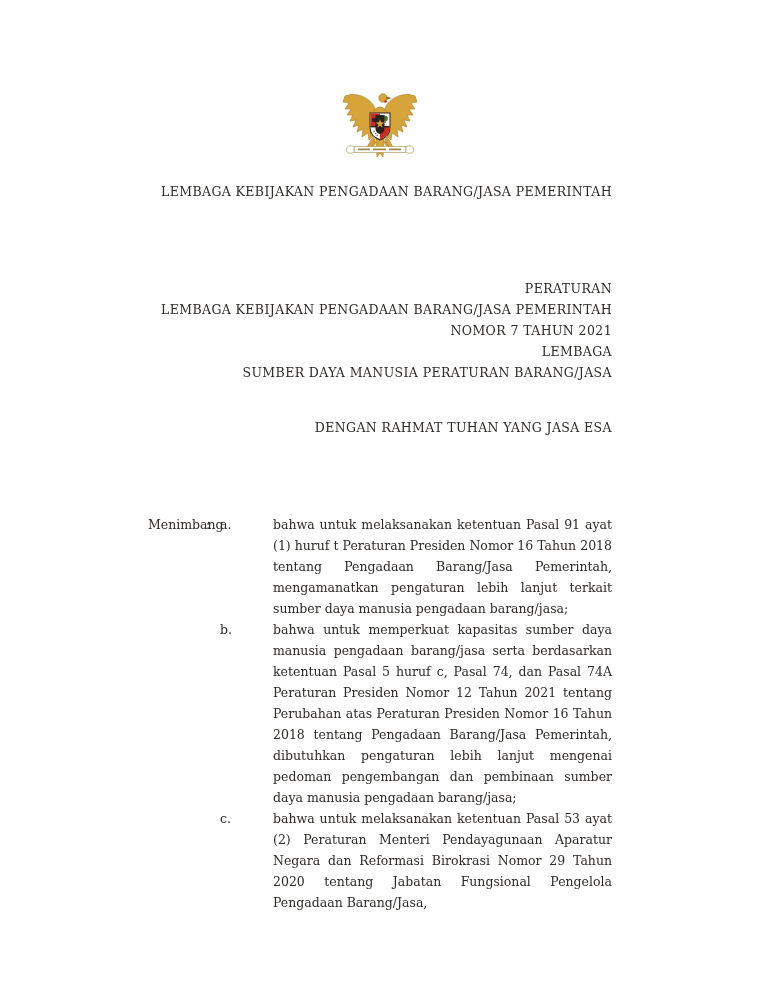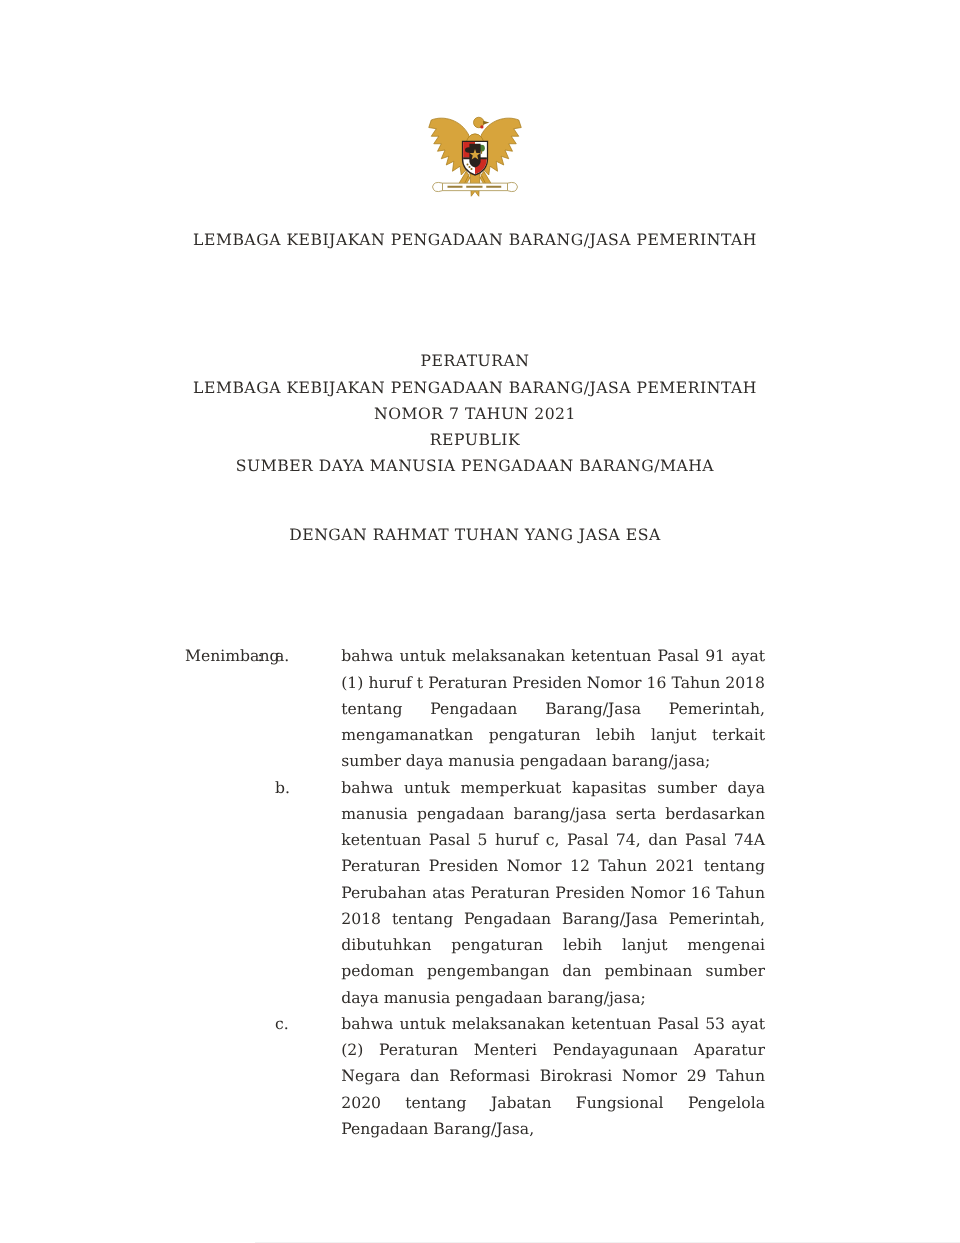--- a/index.html
+++ b/index.html
@@ -17,21 +17,21 @@
     position: absolute;
     left: 342px;
     top: 87px;
     width: 76px;
     height: 80px;
   }
   .centered-block {
     position: absolute;
     left: 148px;
     width: 464px;
-    text-align: center;
+    text-align: right;
   }
   .org-header {
     top: 184px;
     font-size: 12.5px;
     letter-spacing: 0.4px;
     white-space: nowrap;
   }
   .title-block {
     top: 278px;
     font-size: 12.5px;
@@ -116,22 +116,22 @@
       <path d="M38,32.2 L39.1,35.3 L42.3,35.4 L39.8,37.4 L40.7,40.5 L38,38.7 L35.3,40.5 L36.2,37.4 L33.7,35.4 L36.9,35.3 Z" fill="#d7a43c"></path>
     </g>
   </svg>
 
   <div class="centered-block org-header">LEMBAGA KEBIJAKAN PENGADAAN BARANG/JASA PEMERINTAH</div>
 
   <div class="centered-block title-block">
     <div>PERATURAN</div>
     <div>LEMBAGA KEBIJAKAN PENGADAAN BARANG/JASA PEMERINTAH</div>
     <div>NOMOR 7 TAHUN 2021</div>
-    <div>REPUBLIK</div>
-    <div>SUMBER DAYA MANUSIA PENGADAAN BARANG/MAHA</div>
+    <div>LEMBAGA</div>
+    <div>SUMBER DAYA MANUSIA PERATURAN BARANG/JASA</div>
   </div>
 
   <div class="centered-block invocation">DENGAN RAHMAT TUHAN YANG JASA ESA</div>
 
 
   <div class="considering">
 
     <div class="cons-row">
       <div class="col-label">Menimbang</div>
       <div class="col-colon">:</div>

